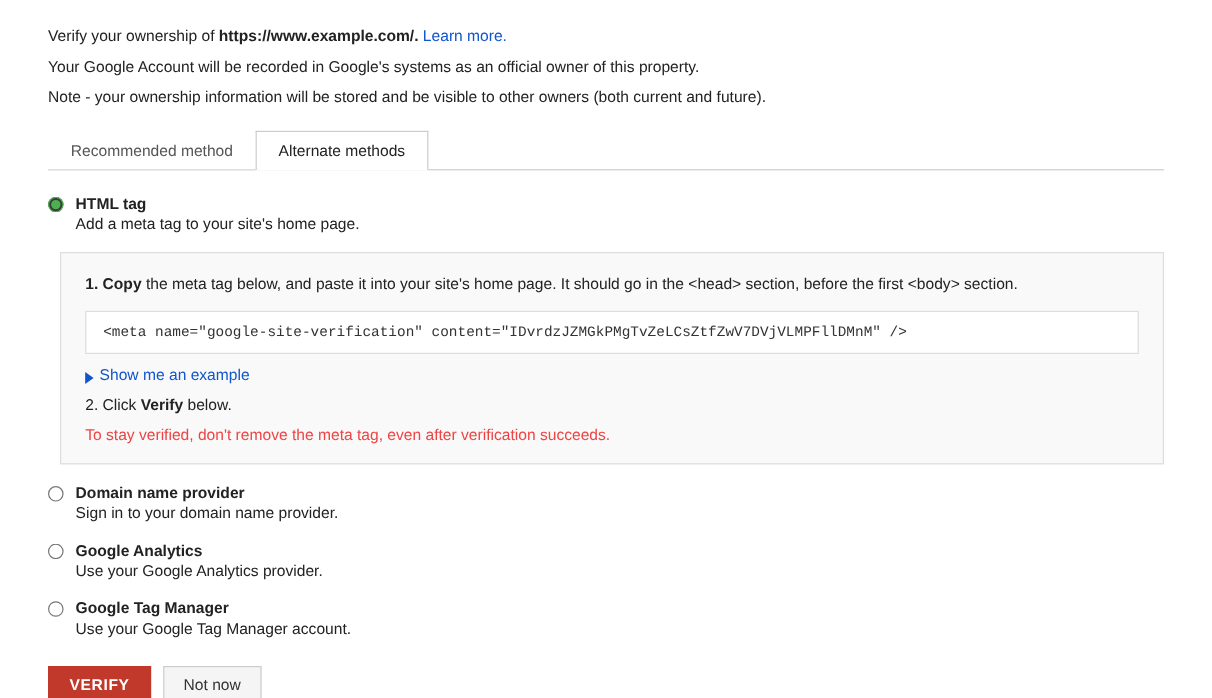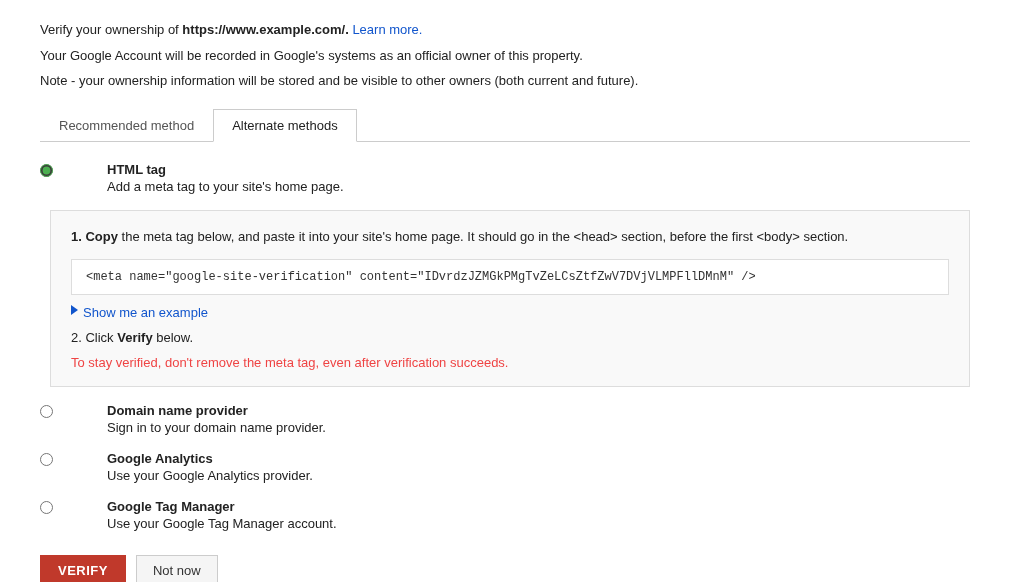--- a/index.html
+++ b/index.html
@@ -42,21 +42,20 @@
       color: #222;
       font-weight: normal;
     }
     .content-area {
       padding: 20px 0;
     }
     .option-row {
       display: flex;
       align-items: flex-start;
       margin-bottom: 16px;
-      gap: 44px;
     }
     .option-row input[type="radio"] {
       margin-top: 2px;
       margin-right: 10px;
       cursor: pointer;
       accent-color: #4CAF50;
     }
     .option-label {
       font-weight: bold;
       font-size: 13px;
@@ -84,21 +83,21 @@
       border: 1px solid #ddd;
       padding: 10px 14px;
       font-family: 'Courier New', Courier, monospace;
       font-size: 12px;
       color: #333;
       margin-bottom: 10px;
       word-break: break-all;
     }
     .show-example {
       display: flex;
-      align-items: flex-start;
+      align-items: flex-end;
       color: #1155CC;
       cursor: pointer;
       font-size: 13px;
       margin-bottom: 10px;
       text-decoration: none;
     }
     .triangle {
       width: 0;
       height: 0;
       border-top: 5px solid transparent;

